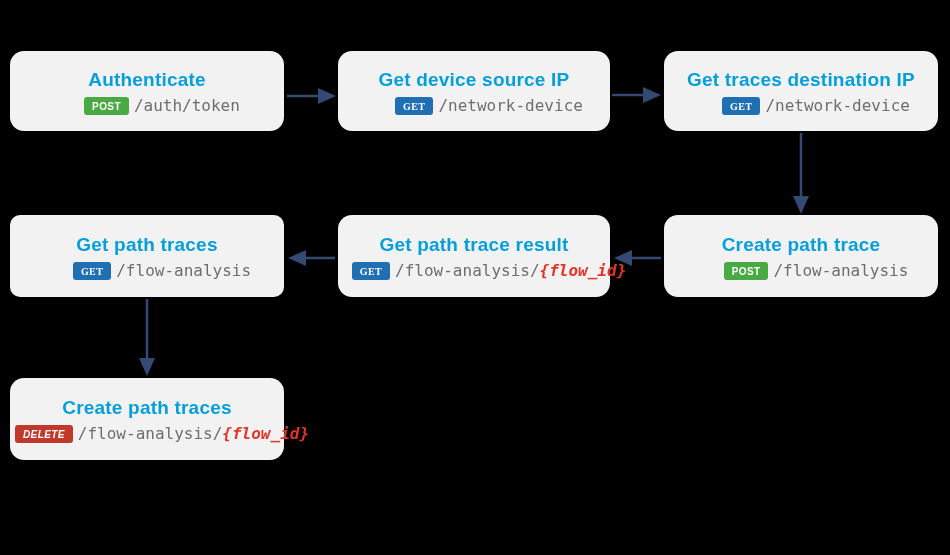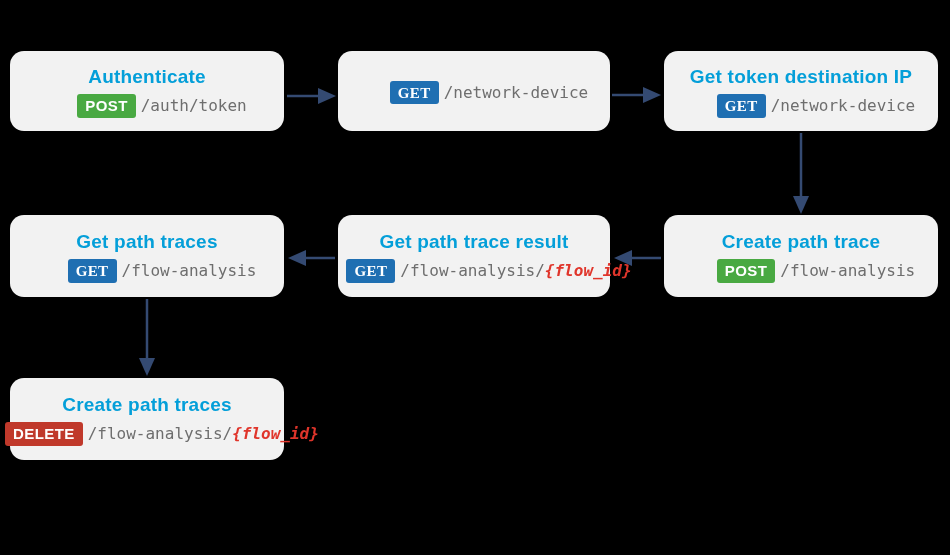--- a/index.html
+++ b/index.html
@@ -43,48 +43,48 @@
   }
   .node-endpoint {
     display: inline-flex;
     align-items: center;
     gap: 5px;
     white-space: nowrap;
   }
   .badge {
     display: inline-block;
     color: var(--badge-text, #fff);
-    font-size: 15px;
+    font-size: 10px;
     font-weight: bold;
     letter-spacing: 0.4px;
     padding: 4px 8px 3px 8px;
     border-radius: 3px;
     line-height: 1.1;
     margin-left: 30px;
   }
   .badge.get    { background: var(--badge-get, #1f6fb2); font-family: Liberation Serif, serif; }
   .badge.post   { background: var(--badge-post, #49a942); }
-  .badge.delete { background: var(--badge-delete, #c0392b); }
+  .badge.delete { background: var(--badge-delete, #c0392b); font-style: italic; }
   .path {
     font-family: "DejaVu Sans Mono", monospace;
     font-size: 16px;
     color: var(--path-text, #6e6e6e);
     letter-spacing: 0px;
   }
   .path .param {
     color: var(--param-text, #e0352b);
     font-style: italic;
     font-weight: bold;
     text-align: right;
   }
   
   #node-authenticate        { left: 10px;  top: 51px;  width: 274px; height: 80px; }
   #node-get-source-ip       { left: 338px; top: 51px;  width: 272px; height: 80px; }
   #node-get-destination-ip  { left: 664px; top: 51px;  width: 274px; height: 80px; }
-  #node-get-path-traces     { left: 10px;  top: 215px; width: 274px; height: 82px; }
+  #node-get-path-traces     { left: 10px;  top: 215px; width: 274px; height: 82px; border-radius: 10px; }
   #node-get-trace-result    { left: 338px; top: 215px; width: 272px; height: 82px; }
   #node-create-path-trace   { left: 664px; top: 215px; width: 274px; height: 82px; align-items: center; }
   #node-delete-path-traces  { left: 10px;  top: 378px; width: 274px; height: 82px; }
   
   svg.edges {
     position: absolute;
     inset: 0;
     pointer-events: none;
   }
   svg.edges line {
@@ -129,28 +129,29 @@
 
   <div class="node" id="node-authenticate">
     <div class="node-title">Authenticate</div>
     <div class="node-endpoint">
       <span class="badge post">POST</span>
       <span class="path"><span>/auth/token</span><span class="param"></span></span>
     </div>
   </div>
 
   <div class="node" id="node-get-source-ip">
+    <div class="node-title">Get device source IP</div>
     <div class="node-endpoint">
       <span class="badge get">GET</span>
       <span class="path"><span>/network-device</span><span class="param"></span></span>
     </div>
   </div>
 
   <div class="node" id="node-get-destination-ip">
-    <div class="node-title">Get token destination IP</div>
+    <div class="node-title">Get traces destination IP</div>
     <div class="node-endpoint">
       <span class="badge get">GET</span>
       <span class="path"><span>/network-device</span><span class="param"></span></span>
     </div>
   </div>
 
   <div class="node" id="node-get-path-traces">
     <div class="node-title">Get path traces</div>
     <div class="node-endpoint">
       <span class="badge get">GET</span>

